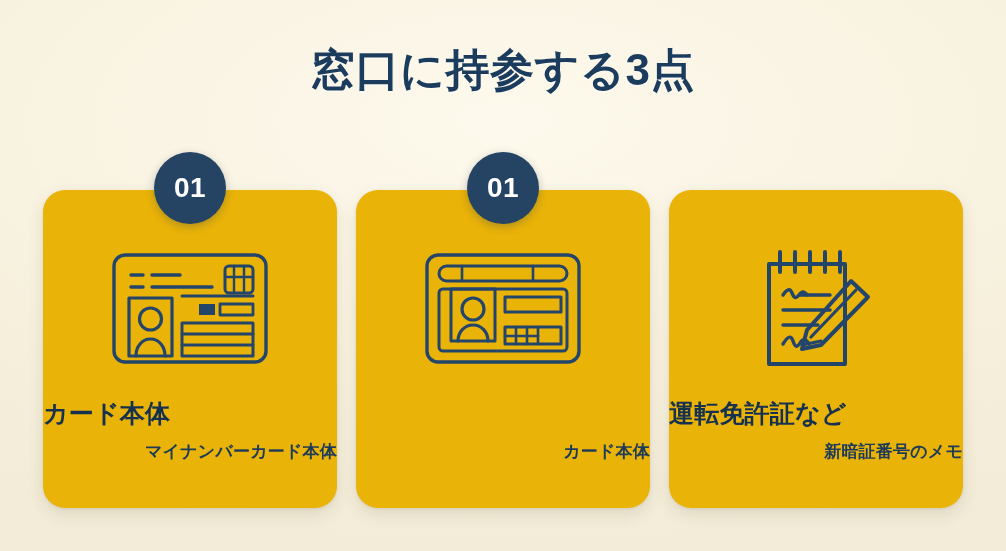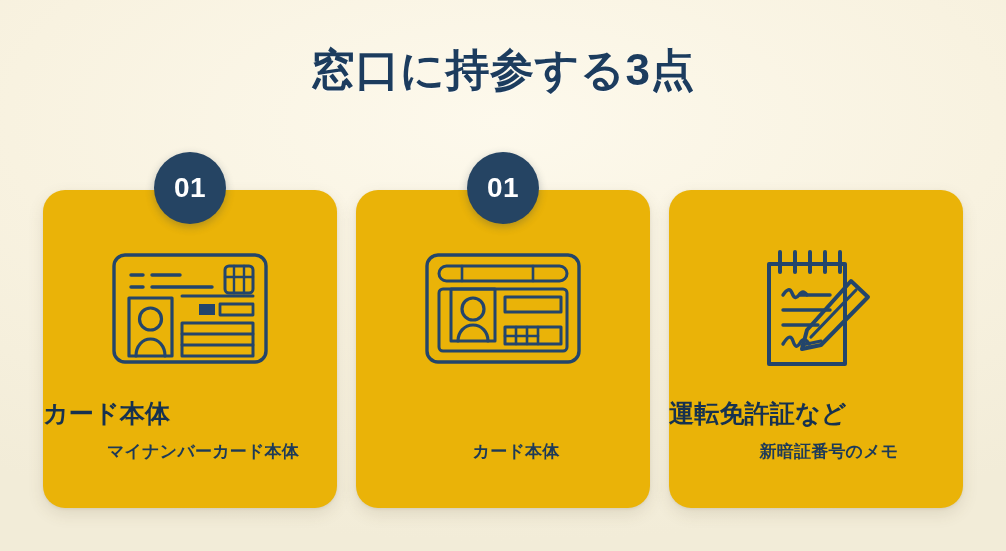--- a/index.html
+++ b/index.html
@@ -94,23 +94,23 @@
     width: 294px;
     text-align: left;
     font-size: 25px;
     font-weight: 700;
     color: #16314f;
     letter-spacing: 0.2px;
   }
   .card-sub {
     position: absolute;
     top: 250px;
-    left: 13px;
-    width: 294px;
-    text-align: center;
+    left: 0;
+    width: 294px;
+    text-align: right;
     font-size: 17px;
     font-weight: 700;
     color: #1d3a58;
     letter-spacing: 0.2px;
   }
 </style>
 </head>
 <body>
 
 <div class="stage">

